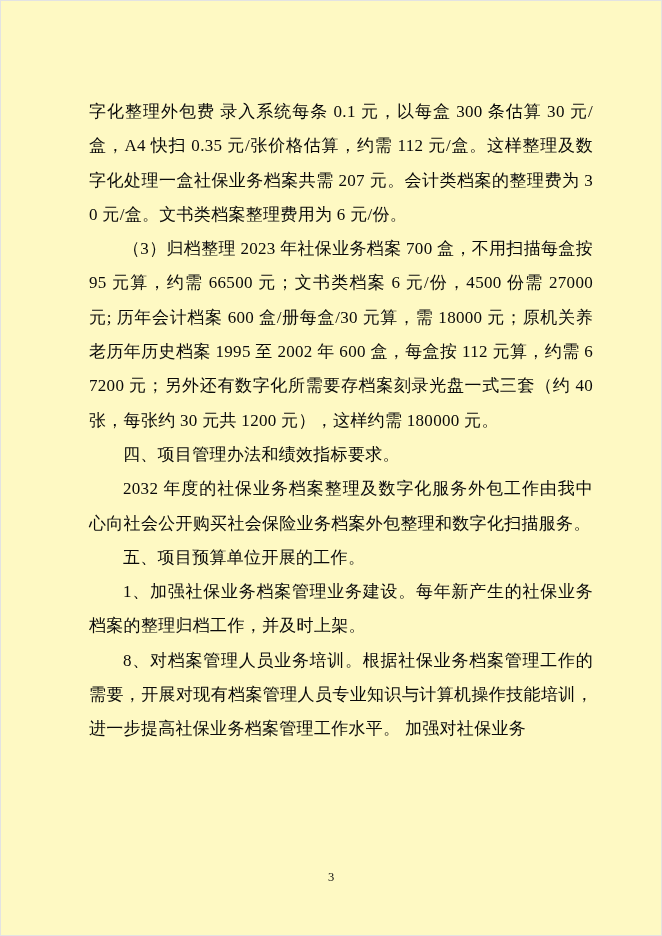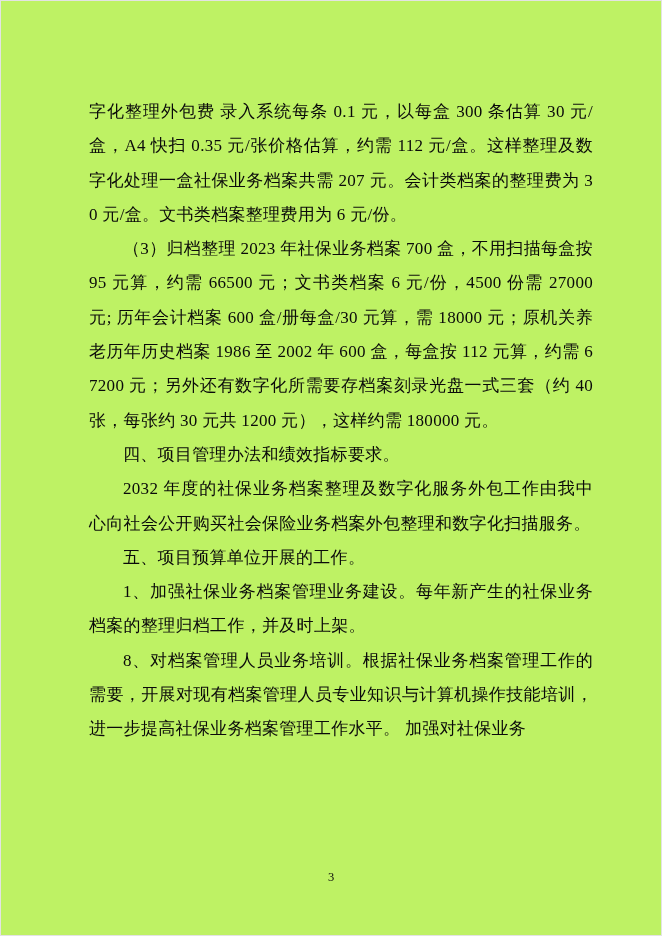--- a/index.html
+++ b/index.html
@@ -8,21 +8,21 @@
     width: 662px;
     height: 936px;
     background: #ffffff;
     font-family: "Liberation Serif", "DejaVu Serif", serif;
     color: #0a0a0a;
   }
   .page {
     position: relative;
     width: 662px;
     height: 936px;
-    background: #bef264;
+    background: #fef9c3;
     border: 1px solid #e3e3e3;
     overflow: hidden;
   }
   .content {
     position: absolute;
     top: 94px;
     left: 88px;
     width: 504px; 
   }
   .content p {
@@ -57,21 +57,21 @@
   }
 </style>
 </head>
 <body>
 
 <div class="page">
   <div class="content">
 
     <p class="block-narrow">字化整理外包费 录入系统每条 0.1 元，以每盒 300 条估算 30 元/盒，A4 快扫 0.35 元/张价格估算，约需 112 元/盒。这样整理及数字化处理一盒社保业务档案共需 207 元。会计类档案的整理费为 30 元/盒。文书类档案整理费用为 6 元/份。</p>
 
-    <p class="block-narrow first-indent">（3）归档整理 2023 年社保业务档案 700 盒，不用扫描每盒按 95 元算，约需 66500 元；文书类档案 6 元/份，4500 份需 27000 元; 历年会计档案 600 盒/册每盒/30 元算，需 18000 元；原机关养老历年历史档案 1986 至 2002 年 600 盒，每盒按 112 元算，约需 67200 元；另外还有数字化所需要存档案刻录光盘一式三套（约 40 张，每张约 30 元共 1200 元），这样约需 180000 元。</p>
+    <p class="block-narrow first-indent">（3）归档整理 2023 年社保业务档案 700 盒，不用扫描每盒按 95 元算，约需 66500 元；文书类档案 6 元/份，4500 份需 27000 元; 历年会计档案 600 盒/册每盒/30 元算，需 18000 元；原机关养老历年历史档案 1995 至 2002 年 600 盒，每盒按 112 元算，约需 67200 元；另外还有数字化所需要存档案刻录光盘一式三套（约 40 张，每张约 30 元共 1200 元），这样约需 180000 元。</p>
 
     <p class="heading block-narrow first-indent">四、项目管理办法和绩效指标要求。</p>
 
     <p class="first-indent">2032 年度的社保业务档案整理及数字化服务外包工作由我中心向社会公开购买社会保险业务档案外包整理和数字化扫描服务。</p>
 
     <p class="heading block-narrow first-indent">五、项目预算单位开展的工作。</p>
 
     <p class="first-indent">1、加强社保业务档案管理业务建设。每年新产生的社保业务档案的整理归档工作，并及时上架。</p>
 
 

